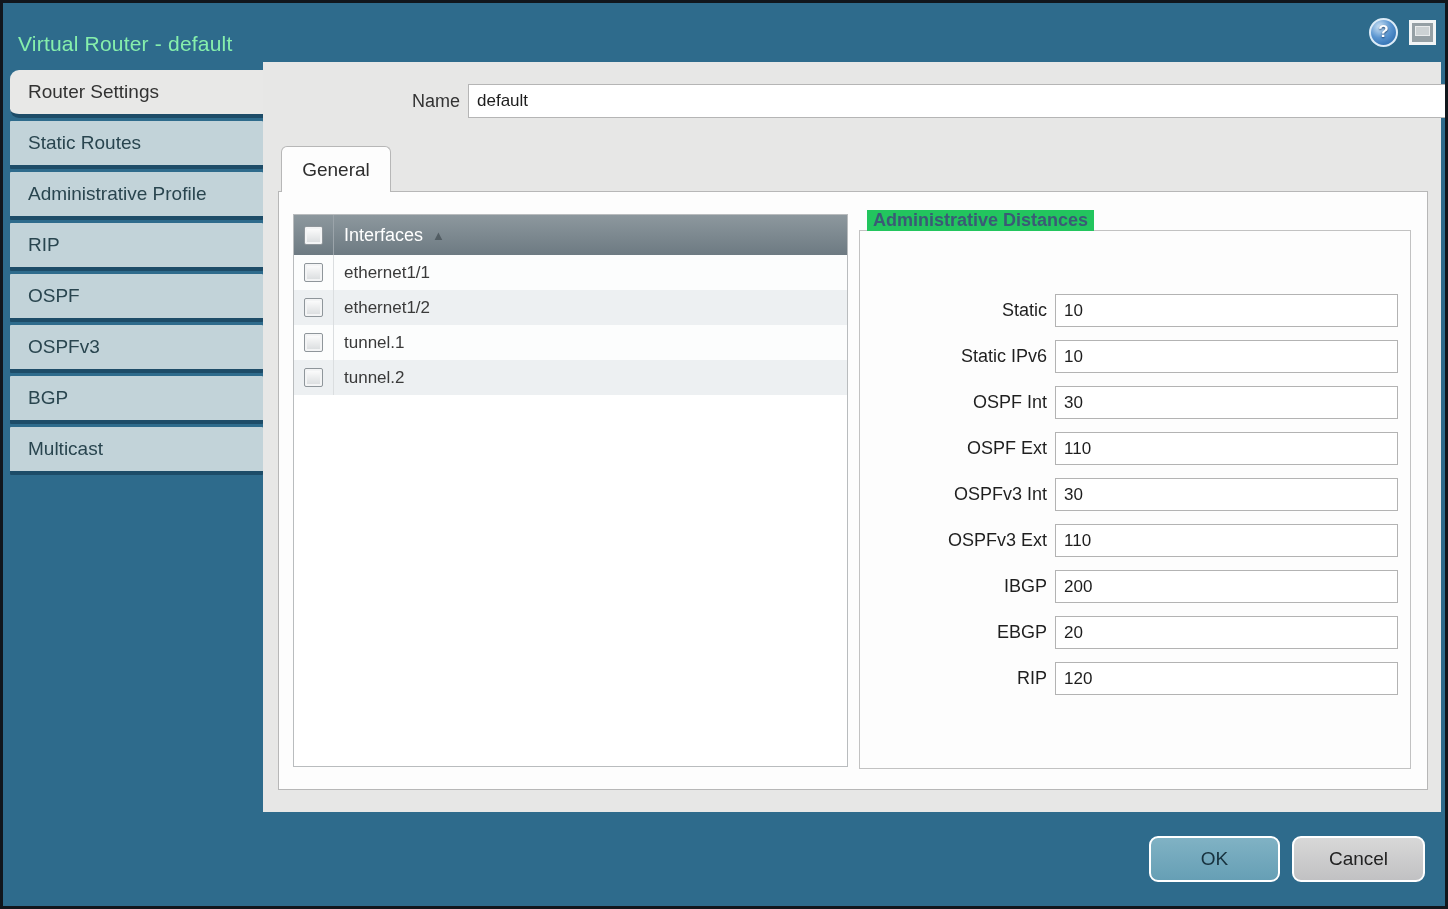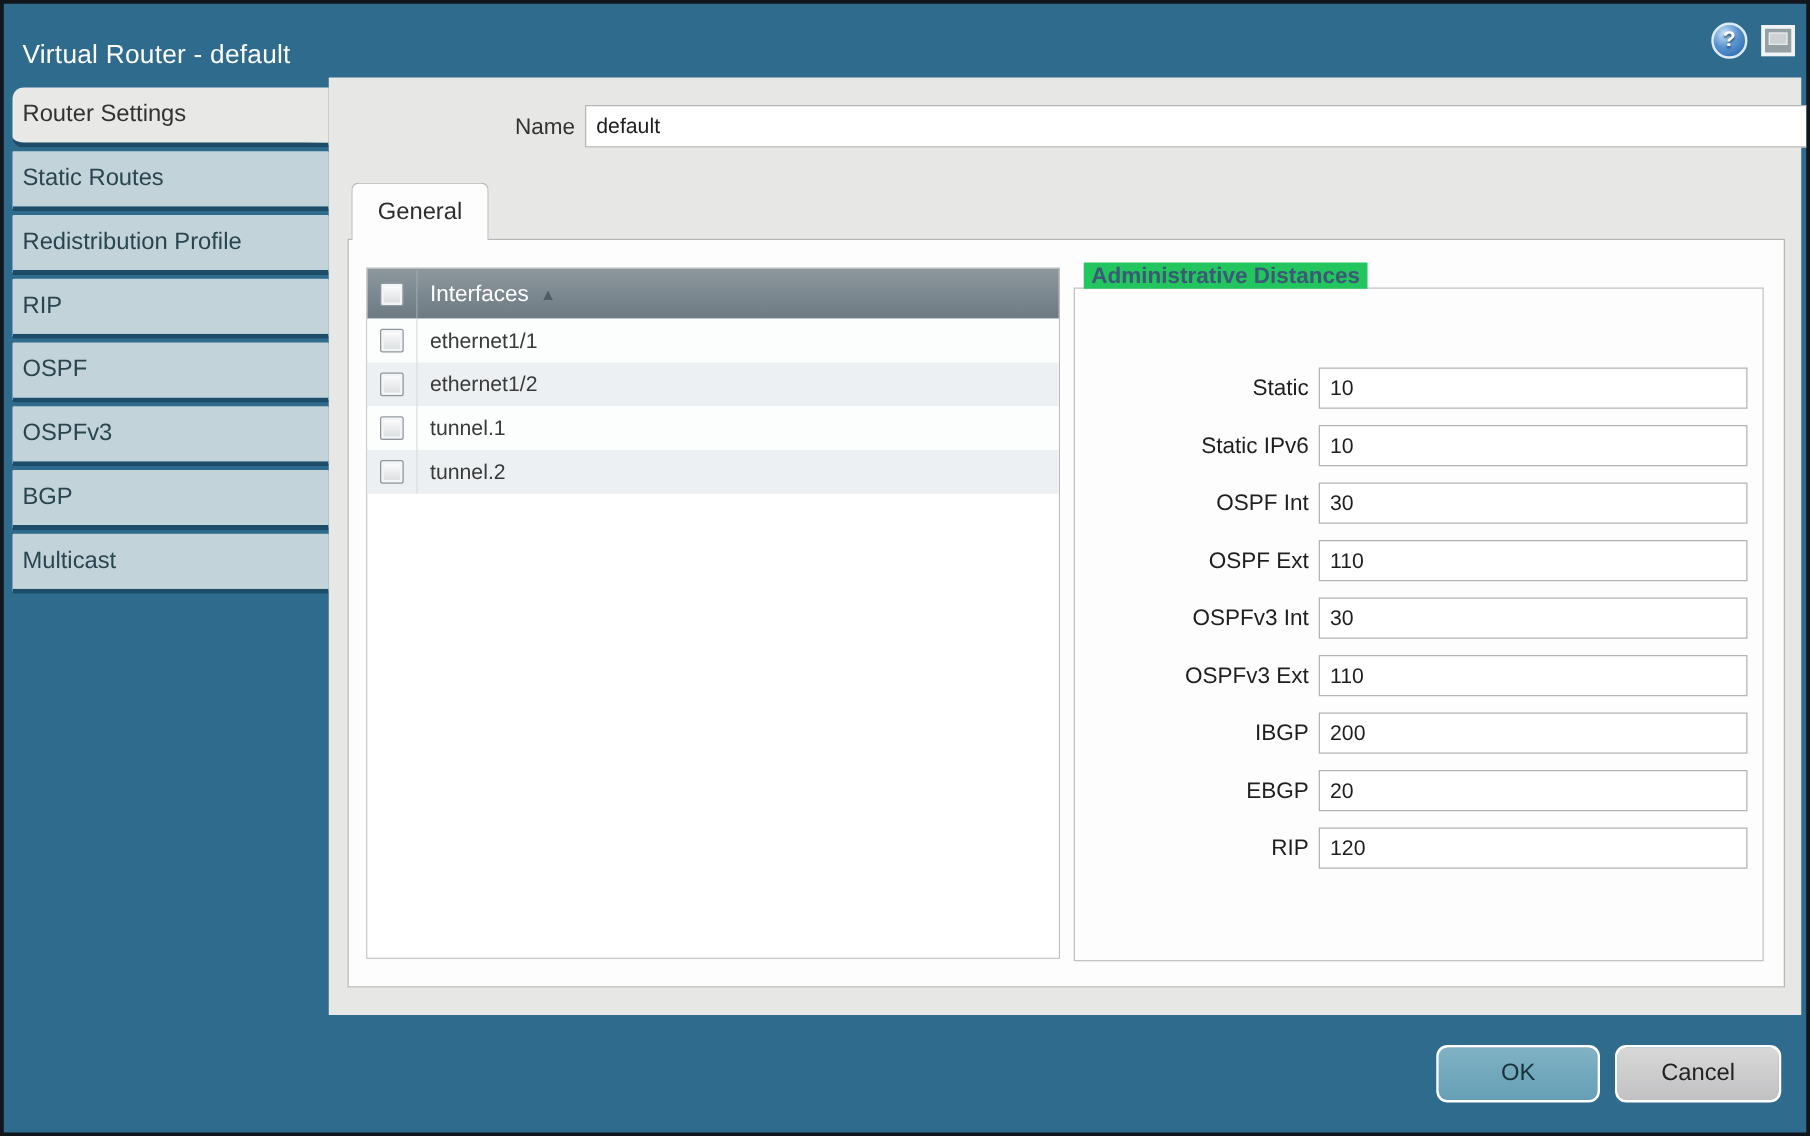--- a/index.html
+++ b/index.html
@@ -5,34 +5,34 @@
   * { margin:0; padding:0; box-sizing:border-box; }
   html,body { width:1448px; height:909px; }
   body { font-family:"Liberation Sans","DejaVu Sans",sans-serif; background:#2e6b8c; }
 
   .screen { position:relative; width:1448px; height:909px; background:#2e6b8c;
             border:3px solid #11161c; overflow:hidden; }
 
   
   .titlebar { position:absolute; left:0; top:0; right:0; height:58px;
               display:flex; align-items:center; }
-  .titlebar .title { color:#ffffff; font-size:21px; letter-spacing:.2px; padding-left:15px;margin-top:23px; }
+  .titlebar .title { color:#86efac; font-size:21px; letter-spacing:.2px; padding-left:15px;margin-top:23px; }
   .titlebar .tb-icons { margin-left:auto; display:flex; align-items:center; gap:11px; padding-right:9px; }
   .help-icon { width:29px; height:29px; border-radius:50%; border:2px solid #dcebf7;
                background:radial-gradient(circle at 35% 28%, #cfe4f5 0%, #5a95d0 45%, #1d5fa4 100%);
                color:#ffffff; font-weight:bold; font-size:17px; display:flex; align-items:center;
                justify-content:center; cursor:pointer; text-shadow:0 1px 2px #123c6b; }
   .win-icon { width:27px; height:25px; border:3px solid #f1f4f5; background:#95a0a5; cursor:pointer; }
   .win-icon .inner { width:15px; height:10px; background:#ccd2d4; border:1px solid #e9eced; margin:3px auto 0; }
 
   
   .sidebar { position:absolute; left:0; top:59px; width:260px; bottom:0; }
   .side-tab { width:253px; height:48px; margin:0 0 3px 7px; border-radius:9px 0 0 9px;
               border-bottom:4px solid #1d4c68; display:flex; align-items:center;
-              padding-left:8px; font-size:19px; cursor:pointer; }
+              padding-left:18px; font-size:19px; cursor:pointer; }
   .side-tab.inactive { background:#c2d3d9; color:#29454f; border-radius:1px; }
   .side-tab.active { background:#e8e8e7; color:#323232; }
   .sidebar .spacer-top { height:8px; }
 
   
   .content { position:absolute; left:260px; top:59px; width:1178px; height:750px; background:#e7e7e6; }
 
   .name-row { position:absolute; left:0; top:22px; width:100%; height:34px; }
   .name-label { position:absolute; left:0; top:0; width:197px; height:34px; line-height:34px;
                 text-align:right; font-size:18px; color:#333; }
@@ -113,21 +113,21 @@
       <div class="win-icon">
         <div class="inner"></div>
       </div>
     </div>
   </div>
 
   <div class="sidebar">
     <div class="spacer-top"></div>
     <div class="side-tab active">Router Settings</div>
     <div class="side-tab inactive">Static Routes</div>
-    <div class="side-tab inactive">Redistribution Profile</div>
+    <div class="side-tab inactive">Administrative Profile</div>
     <div class="side-tab inactive">RIP</div>
     <div class="side-tab inactive">OSPF</div>
     <div class="side-tab inactive">OSPFv3</div>
     <div class="side-tab inactive">BGP</div>
     <div class="side-tab inactive">Multicast</div>
   </div>
 
   <div class="content">
 
     <div class="name-row">

